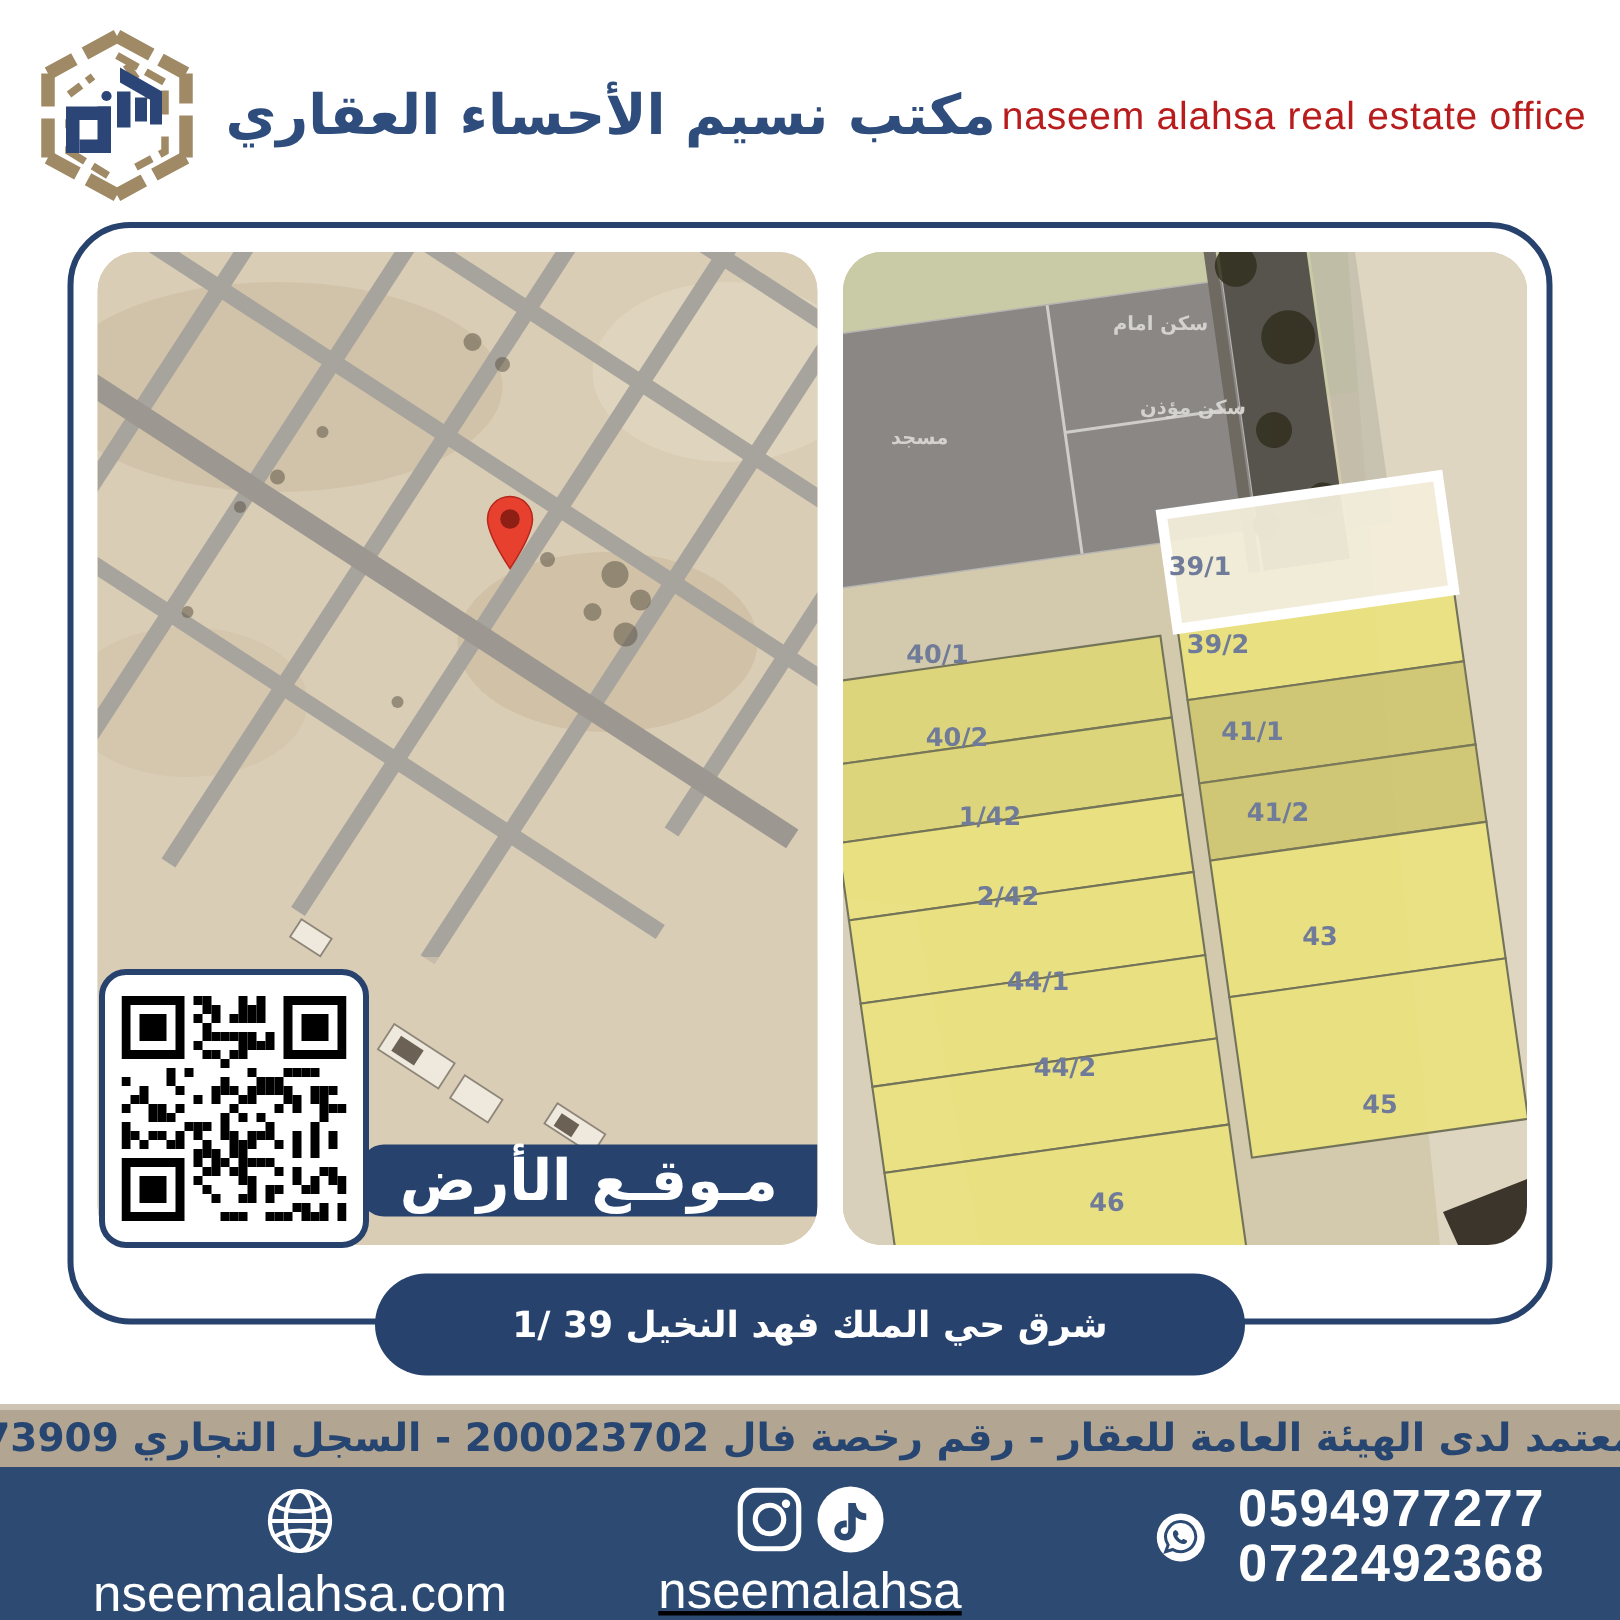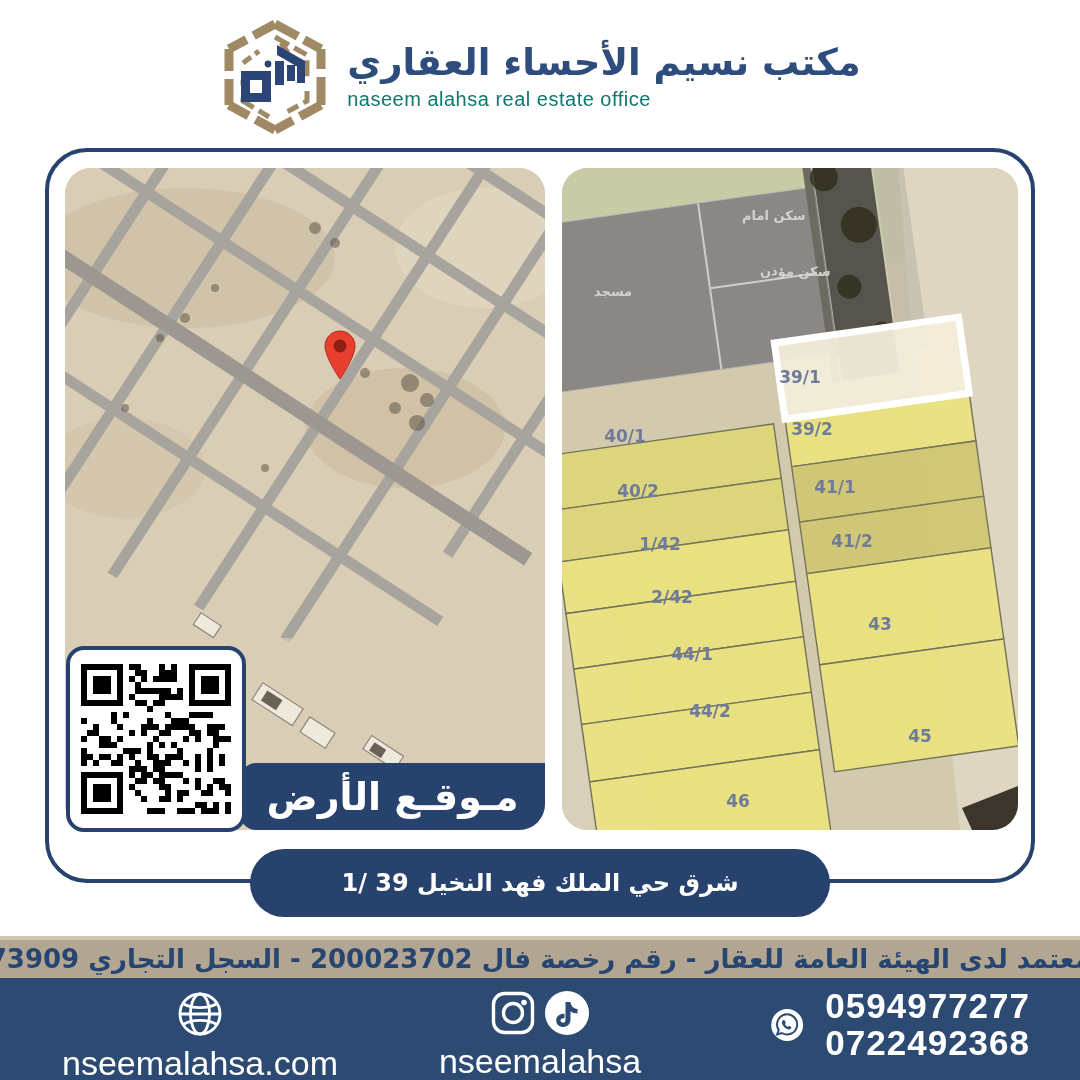--- a/index.html
+++ b/index.html
@@ -4,49 +4,49 @@
 <style>
   html,body{margin:0;padding:0;}
   body{
     width:1080px;height:1080px;position:relative;background:#ffffff;
     font-family:"DejaVu Sans",sans-serif;overflow:hidden;
   }
   
   .header{position:absolute;top:12px;left:0;width:1080px;height:130px;
     display:flex;align-items:center;justify-content:center;gap:16px;}
   .logo-mark{width:112px;height:120px;flex:0 0 auto;}
-  .logo-text{display:flex;flex-direction:column;align-items:flex-start;gap:4px;}
+  .logo-text{display:flex;flex-direction:row;align-items:center;gap:4px;}
   .logo-title{font-size:37px;font-weight:600;color:#2e4d7d;direction:rtl;line-height:1.1;}
-  .logo-subtitle{font-family:"Liberation Sans",sans-serif;font-size:20px;color:#0f766e;letter-spacing:.5px;}
+  .logo-subtitle{font-family:"Liberation Sans",sans-serif;font-size:26px;color:#b91c1c;letter-spacing:.5px;}
   
   .card{position:absolute;left:45px;top:148px;width:990px;height:735px;
     border:4px solid #27426d;border-radius:42px;box-sizing:border-box;background:#ffffff;}
   .map{position:absolute;top:168px;height:662px;border-radius:26px;overflow:hidden;}
   .map-left{left:65px;width:480px;background:#dacdb6;}
   .map-right{left:562px;width:456px;background:#d3caae;}
-  .loc-banner{position:absolute;right:0;top:595px;left:175px;height:67px;
+  .loc-banner{position:absolute;right:0;top:595px;left:175px;height:48px;
     background:#27426d;border-radius:16px 0 0 16px;display:flex;align-items:center;justify-content:center;}
   .loc-banner span{color:#ffffff;font-size:38px;font-weight:600;direction:rtl;letter-spacing:1px;}
   .qr-box{position:absolute;left:66px;top:646px;width:180px;height:186px;background:#ffffff;
     border:4px solid #27426d;border-radius:18px;box-sizing:border-box;
     display:flex;align-items:center;justify-content:center;z-index:4;}
   
   .listing-pill{position:absolute;left:250px;top:849px;width:580px;height:68px;background:#27426d;
     border-radius:36px;display:flex;align-items:center;justify-content:center;z-index:6;}
   .listing-pill span{color:#ffffff;font-size:24px;font-weight:700;direction:rtl;white-space:nowrap;}
   
   .license-bar{position:absolute;left:0;top:936px;width:1080px;height:42px;background:#b2a693;
     border-top:4px solid #cdc4b4;box-sizing:border-box;
     display:flex;align-items:center;justify-content:center;}
   .license-bar span{color:#274571;font-size:26px;font-weight:700;direction:rtl;white-space:nowrap;}
   
   .footer{position:absolute;left:0;top:978px;width:1080px;height:102px;background:#2c4a72;}
   .f-col{position:absolute;display:flex;flex-direction:column;align-items:center;}
   .f-web{left:60px;top:12px;width:280px;}
-  .f-social{left:430px;top:12px;width:220px;}
+  .f-social{left:430px;top:12px;width:220px;text-decoration:underline;}
   .f-icons{display:flex;gap:8px;align-items:center;}
   .f-label{color:#ffffff;font-family:"Liberation Sans",sans-serif;font-size:34px;margin-top:6px;}
   .f-phone{left:770px;top:10px;width:260px;flex-direction:row;gap:21px;align-items:center;}
   .phone-nums{display:flex;flex-direction:column;line-height:1.05;}
   .phone-nums span{color:#ffffff;font-family:"Liberation Sans",sans-serif;font-size:35px;font-weight:700;letter-spacing:1px;}
   svg text{font-family:"DejaVu Sans",sans-serif;}
 </style>
 </head>
 <body>
 

